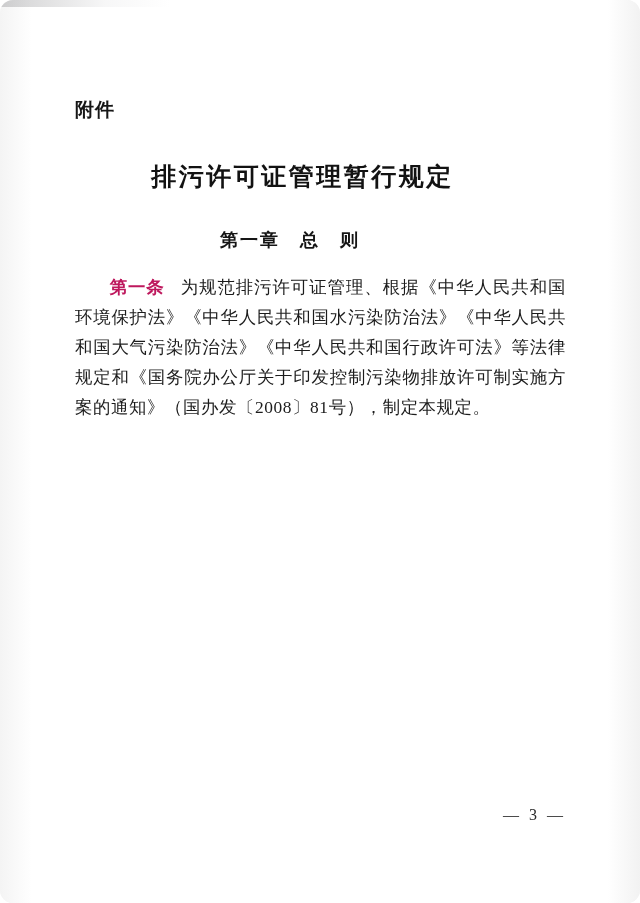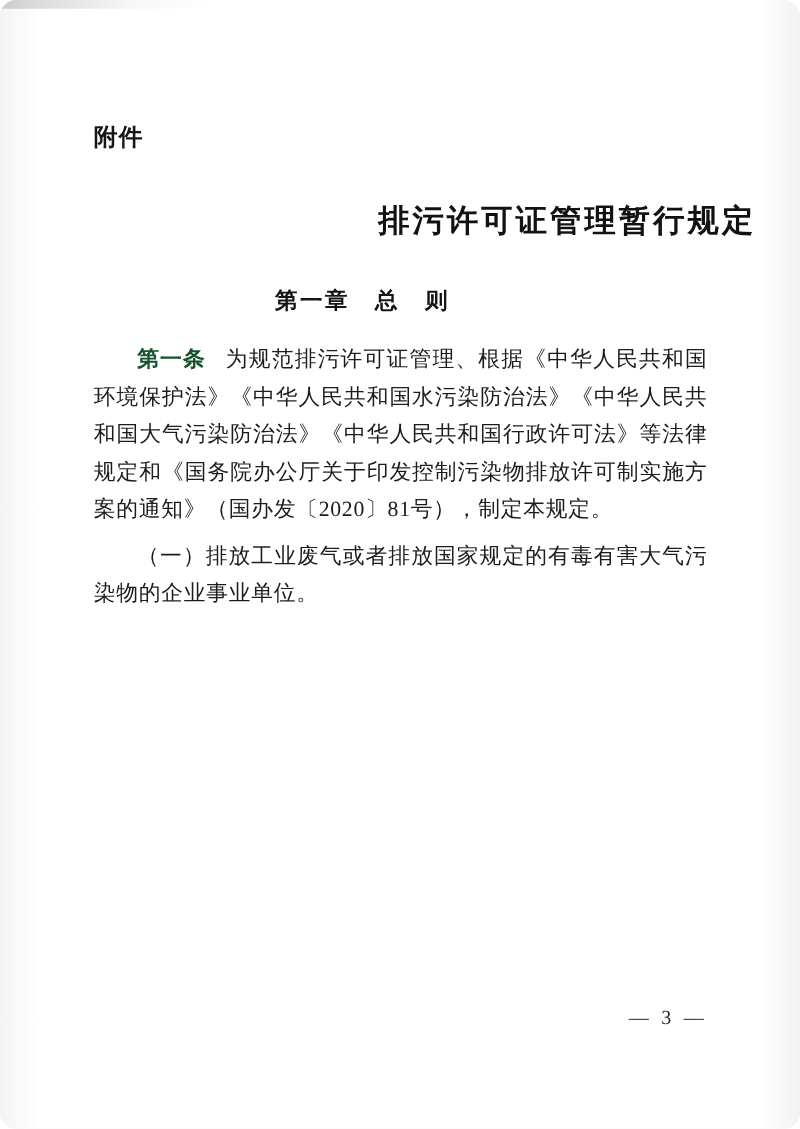--- a/index.html
+++ b/index.html
@@ -61,21 +61,21 @@
     letter-spacing: 1px;
     color: #161616;
   }
 
   
   .doc-title {
     position: absolute;
     left: 0;
     top: 160px;
     width: 605px;
-    text-align: right;
+    text-align: center;
     font-family: "Liberation Sans", "DejaVu Sans", sans-serif;
     font-weight: bold;
     font-size: 25px;
     letter-spacing: 2.5px;
     color: #121212;
   }
 
   
   .chapter-heading {
     position: absolute;
@@ -106,21 +106,21 @@
     text-indent: 2em;
     letter-spacing: 0.6px;
     color: #1c1c1c;
     word-break: break-all;
   }
   p.para:last-child { margin-bottom: 0; }
   .art-label {
     font-family: Liberation Serif, serif;
     font-weight: bold;
     letter-spacing: 0.5px;
-    color: #14532d;
+    color: #be185d;
   }
   .gap { display: inline-block; width: 0.9em; }
 
   
   p.para.item { text-indent: 2em; }
 
   
   .page-footer {
     position: absolute;
     right: 74px;
@@ -137,20 +137,19 @@
 <div class="page">
   <div class="content">
 
     <div class="attachment-label">附件</div>
 
     <div class="doc-title">排污许可证管理暂行规定</div>
 
     <div class="chapter-heading">第一章　总　则</div>
 
     <div class="body-block" id="body-block">
-        <p class="para"><span class="art-label">第一条</span><span class="gap"></span><span>为规范排污许可证管理、根据《中华人民共和国环境保护法》《中华人民共和国水污染防治法》《中华人民共和国大气污染防治法》《中华人民共和国行政许可法》等法律规定和《国务院办公厅关于印发控制污染物排放许可制实施方案的通知》（国办发〔2020〕81号），制定本规定。</span></p>
-        <p class="para item"><span>（一）排放工业废气或者排放国家规定的有毒有害大气污染物的企业事业单位。</span></p>
+        <p class="para"><span class="art-label">第一条</span><span class="gap"></span><span>为规范排污许可证管理、根据《中华人民共和国环境保护法》《中华人民共和国水污染防治法》《中华人民共和国大气污染防治法》《中华人民共和国行政许可法》等法律规定和《国务院办公厅关于印发控制污染物排放许可制实施方案的通知》（国办发〔2008〕81号），制定本规定。</span></p>
       </div>
 
     <div class="page-footer">— 3 —</div>
 
   </div>
 </div>
 
 </body></html>

